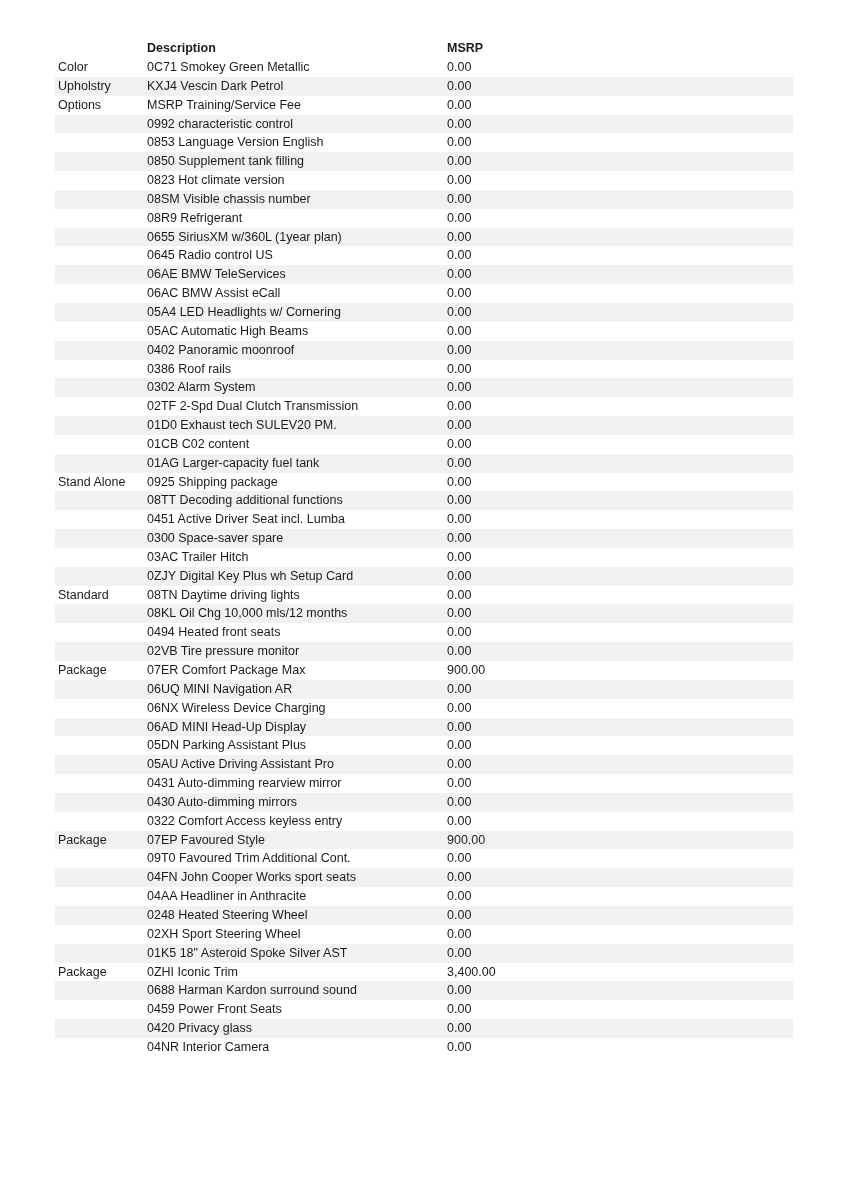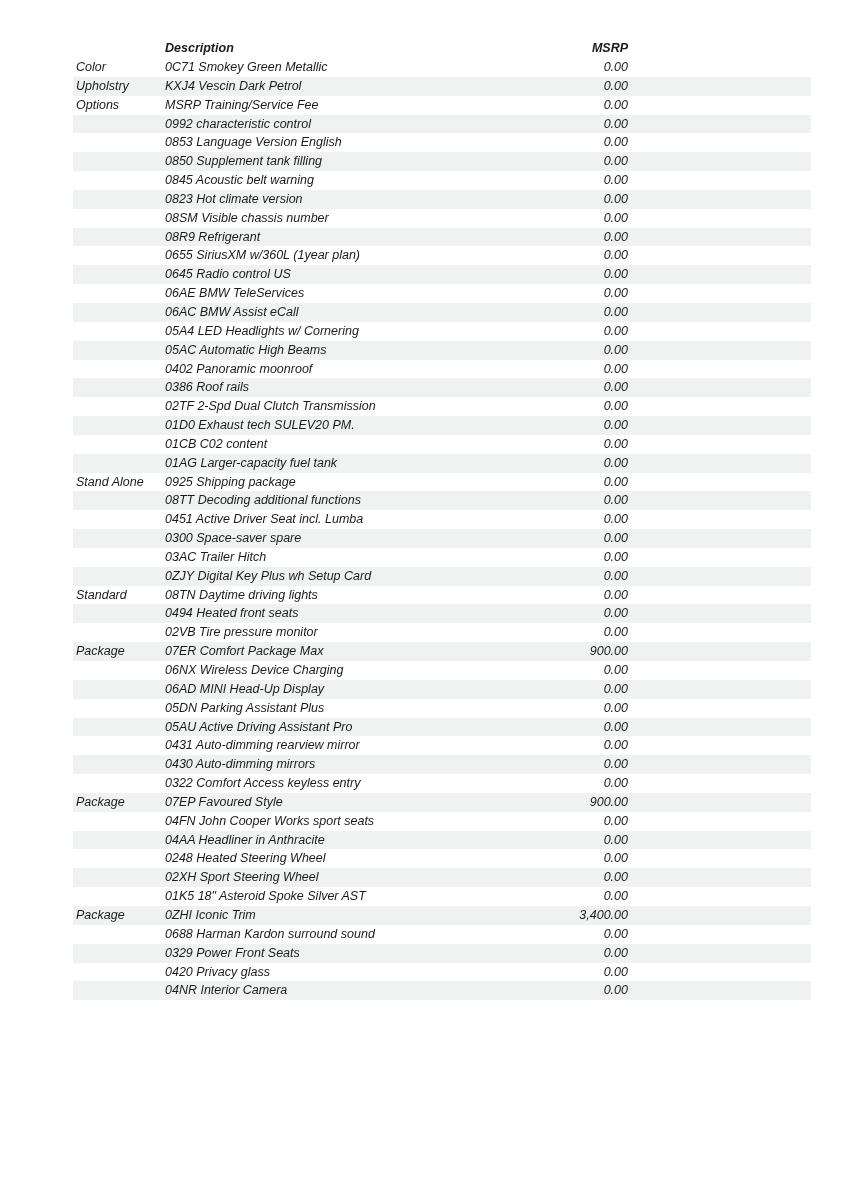--- a/index.html
+++ b/index.html
@@ -10,24 +10,23 @@
   body {
     width: 848px;
     height: 1200px;
     position: relative;
     font-family: "Liberation Sans", sans-serif;
     color: #1b1b1b;
     overflow: hidden;
   }
   .page {
     position: absolute;
-    left: 73px;
+    left: 55px;
     top: 39px;
     width: 738px;
-    font-style: italic;
   }
   table {
     border-collapse: collapse;
     table-layout: fixed;
     width: 738px;
   }
   col.c-cat  { width: 92px; }
   col.c-desc { width: 300px; }
   col.c-msrp { width: 163px; }
   col.c-fill { width: 183px; }
@@ -43,21 +42,21 @@
     text-align: left;
   }
   thead th {
     height: 19px;
     font-weight: bold;
   }
   tbody td {
     height: 18.84px;
   }
   .cat-cell { padding-left: 3px; }
-  .msrp-col { text-align: right; }
+  .msrp-col { }
   tbody tr:nth-child(even) { background: #f0f2f1; }
 </style>
 </head>
 <body>
 
 <div class="page">
   <table>
     <colgroup>
       <col class="c-cat">
       <col class="c-desc">
@@ -104,26 +103,20 @@
           <td></td>
         </tr>
         <tr>
           <td class="cat-cell"></td>
           <td>0850 Supplement tank filling</td>
           <td class="msrp-col">0.00</td>
           <td></td>
         </tr>
         <tr>
           <td class="cat-cell"></td>
-          <td>0845 Acoustic belt warning</td>
-          <td class="msrp-col">0.00</td>
-          <td></td>
-        </tr>
-        <tr>
-          <td class="cat-cell"></td>
           <td>0823 Hot climate version</td>
           <td class="msrp-col">0.00</td>
           <td></td>
         </tr>
         <tr>
           <td class="cat-cell"></td>
           <td>08SM Visible chassis number</td>
           <td class="msrp-col">0.00</td>
           <td></td>
         </tr>
@@ -171,20 +164,26 @@
         </tr>
         <tr>
           <td class="cat-cell"></td>
           <td>0402 Panoramic moonroof</td>
           <td class="msrp-col">0.00</td>
           <td></td>
         </tr>
         <tr>
           <td class="cat-cell"></td>
           <td>0386 Roof rails</td>
+          <td class="msrp-col">0.00</td>
+          <td></td>
+        </tr>
+        <tr>
+          <td class="cat-cell"></td>
+          <td>0302 Alarm System</td>
           <td class="msrp-col">0.00</td>
           <td></td>
         </tr>
         <tr>
           <td class="cat-cell"></td>
           <td>02TF 2-Spd Dual Clutch Transmission</td>
           <td class="msrp-col">0.00</td>
           <td></td>
         </tr>
         <tr>
@@ -237,20 +236,26 @@
         </tr>
         <tr>
           <td class="cat-cell"></td>
           <td>0ZJY Digital Key Plus wh Setup Card</td>
           <td class="msrp-col">0.00</td>
           <td></td>
         </tr>
         <tr>
           <td class="cat-cell">Standard</td>
           <td>08TN Daytime driving lights</td>
+          <td class="msrp-col">0.00</td>
+          <td></td>
+        </tr>
+        <tr>
+          <td class="cat-cell"></td>
+          <td>08KL Oil Chg 10,000 mls/12 months</td>
           <td class="msrp-col">0.00</td>
           <td></td>
         </tr>
         <tr>
           <td class="cat-cell"></td>
           <td>0494 Heated front seats</td>
           <td class="msrp-col">0.00</td>
           <td></td>
         </tr>
         <tr>
@@ -260,20 +265,26 @@
           <td></td>
         </tr>
         <tr>
           <td class="cat-cell">Package</td>
           <td>07ER Comfort Package Max</td>
           <td class="msrp-col">900.00</td>
           <td></td>
         </tr>
         <tr>
           <td class="cat-cell"></td>
+          <td>06UQ MINI Navigation AR</td>
+          <td class="msrp-col">0.00</td>
+          <td></td>
+        </tr>
+        <tr>
+          <td class="cat-cell"></td>
           <td>06NX Wireless Device Charging</td>
           <td class="msrp-col">0.00</td>
           <td></td>
         </tr>
         <tr>
           <td class="cat-cell"></td>
           <td>06AD MINI Head-Up Display</td>
           <td class="msrp-col">0.00</td>
           <td></td>
         </tr>
@@ -308,20 +319,26 @@
           <td></td>
         </tr>
         <tr>
           <td class="cat-cell">Package</td>
           <td>07EP Favoured Style</td>
           <td class="msrp-col">900.00</td>
           <td></td>
         </tr>
         <tr>
           <td class="cat-cell"></td>
+          <td>09T0 Favoured Trim Additional Cont.</td>
+          <td class="msrp-col">0.00</td>
+          <td></td>
+        </tr>
+        <tr>
+          <td class="cat-cell"></td>
           <td>04FN John Cooper Works sport seats</td>
           <td class="msrp-col">0.00</td>
           <td></td>
         </tr>
         <tr>
           <td class="cat-cell"></td>
           <td>04AA Headliner in Anthracite</td>
           <td class="msrp-col">0.00</td>
           <td></td>
         </tr>
@@ -350,21 +367,21 @@
           <td></td>
         </tr>
         <tr>
           <td class="cat-cell"></td>
           <td>0688 Harman Kardon surround sound</td>
           <td class="msrp-col">0.00</td>
           <td></td>
         </tr>
         <tr>
           <td class="cat-cell"></td>
-          <td>0329 Power Front Seats</td>
+          <td>0459 Power Front Seats</td>
           <td class="msrp-col">0.00</td>
           <td></td>
         </tr>
         <tr>
           <td class="cat-cell"></td>
           <td>0420 Privacy glass</td>
           <td class="msrp-col">0.00</td>
           <td></td>
         </tr>
         <tr>

